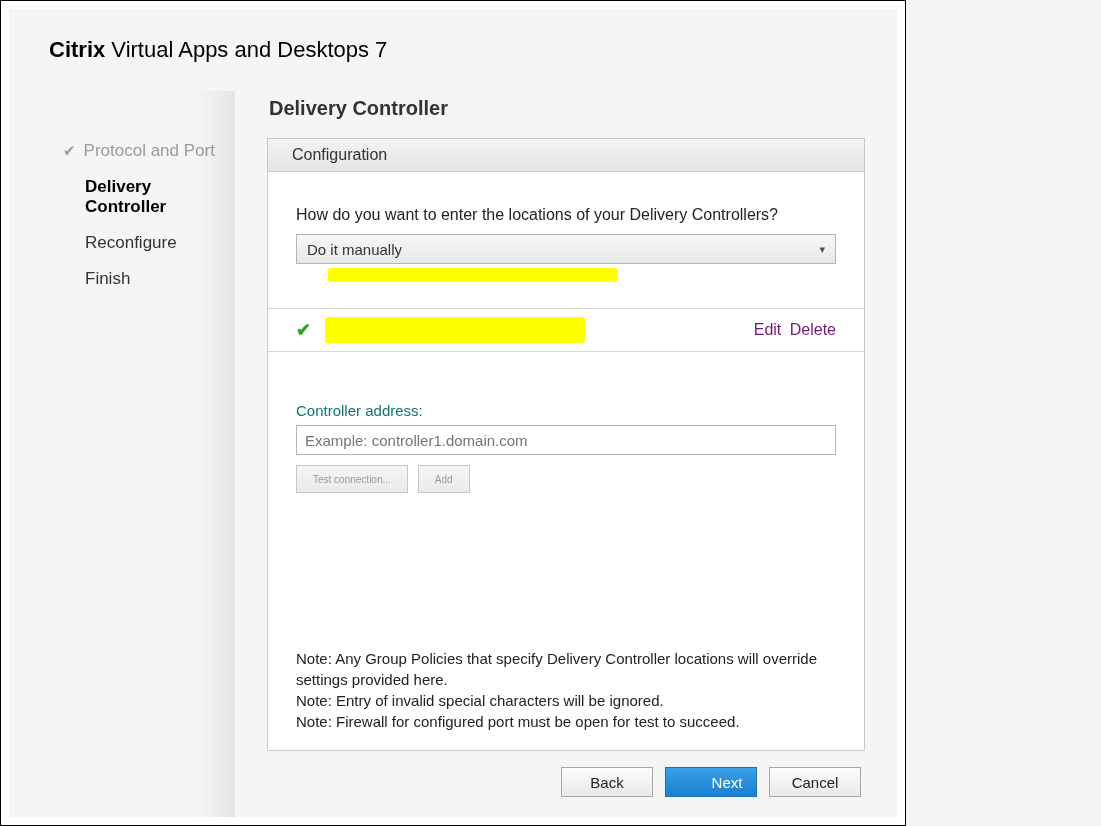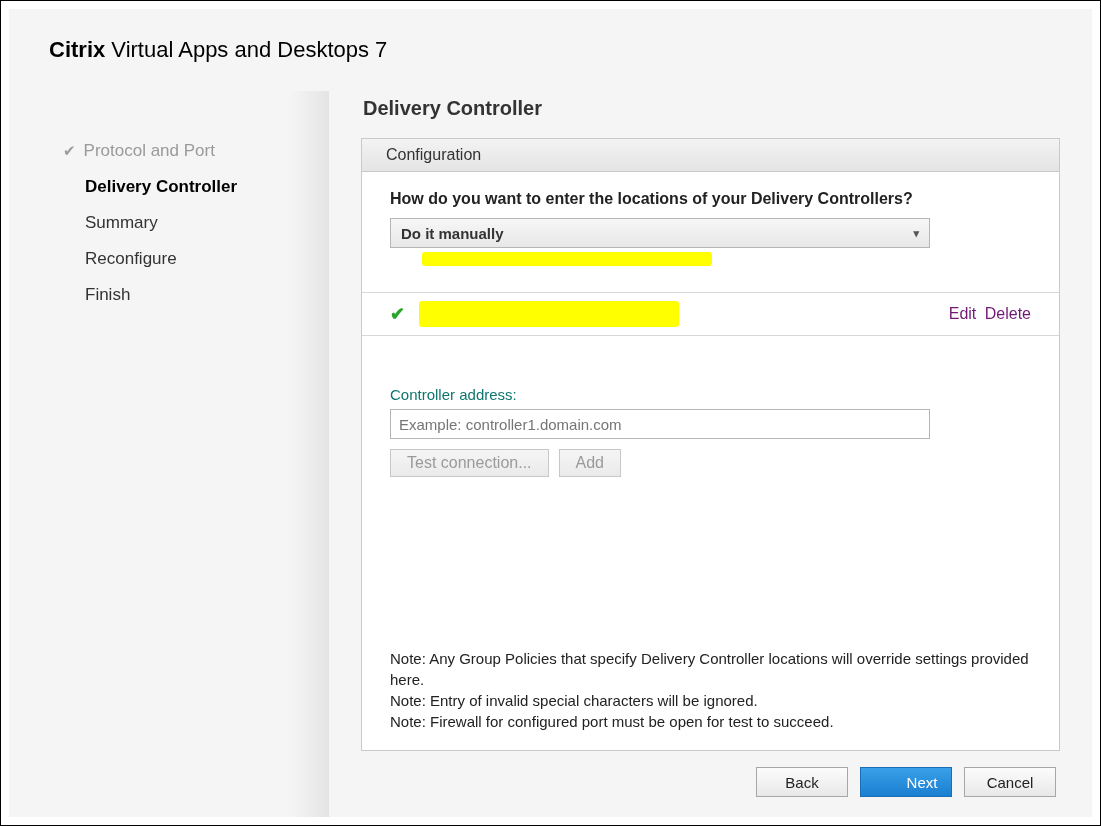--- a/index.html
+++ b/index.html
@@ -1,53 +1,53 @@
 <!DOCTYPE html>
 <html><head>
 <meta charset="utf-8">
 <style>
   * { box-sizing: border-box; margin: 0; padding: 0; font-family: "Segoe UI", Arial, sans-serif; }
   body { background: #f4f4f4; width: 1101px; height: 826px; position: relative; }
-  .window { width: 1101px; height: 826px; background: #fff; border: 1px solid #000; position: relative; }
+  .window { width: 906px; height: 826px; background: #fff; border: 1px solid #000; position: relative; }
   .inner { position: absolute; inset: 8px; background: #f5f5f5; }
   .header { padding: 28px 40px 10px 40px; }
   .brand-bold { font-weight: 700; font-size: 22px; color: #000; }
   .brand-light { font-weight: 300; font-size: 22px; color: #000; }
   .body { position: absolute; top: 82px; bottom: 0; left: 0; right: 0; display: flex; }
   .sidebar { width: 320px; padding: 50px 0 0 54px; position: relative; }
   .sidebar::after {
     content: ""; position: absolute; top: 0; right: 0; bottom: 0; width: 40px;
     background: linear-gradient(to right, rgba(0,0,0,0) 0%, rgba(0,0,0,0.04) 60%, rgba(0,0,0,0.07) 100%);
   }
   .step { display: flex; align-items: center; gap: 8px; font-size: 17px; color: #555; margin-bottom: 16px; cursor: default; }
   .step.completed { color: #9a9a9a; }
   .step.current { font-weight: 700; color: #000; margin-left: 22px; }
   .step.pending { color: #333; margin-left: 22px; }
   .check { color: #9a9a9a; font-size: 15px; }
   .main { flex: 1; padding: 0 32px 20px 32px; display: flex; flex-direction: column; }
   .page-title { font-size: 20px; font-weight: 600; color: #333; padding: 6px 0 18px 2px; }
   .panel { border: 1px solid #c9c9c9; background: #fff; flex: 1; display: flex; flex-direction: column; justify-content: center; }
   .panel-header { background: linear-gradient(#f3f3f3, #e4e4e4); border-bottom: 1px solid #c9c9c9; padding: 7px 24px; font-size: 16px; color: #333; }
-  .panel-body { padding: 18px 28px 8px 28px; font-weight: bold; }
+  .panel-body { padding: 34px 28px 8px 28px; }
   .question { font-size: 16px; color: #222; margin-bottom: 10px; }
   .dropdown { width: 540px; height: 30px; border: 1px solid #b5b5b5; background: linear-gradient(#f7f7f7, #e7e7e7); display: flex; align-items: center; justify-content: space-between; padding: 0 10px; font-size: 15px; color: #333; cursor: pointer; }
   .chevron { font-size: 11px; color: #555; }
   .entry-row { margin-top: 36px; border-top: 1px solid #d8d8d8; border-bottom: 1px solid #d8d8d8; padding: 8px 28px; display: flex; align-items: center; justify-content: space-between; }
   .entry-left { display: flex; align-items: center; gap: 14px; }
   .green-check { color: #2aa52a; font-size: 18px; font-weight: bold; }
   .highlight { background: #ffff00; width: 260px; height: 26px; border-radius: 3px; }
   .highlight-top { position: absolute; background: #ffff00; width: 290px; height: 14px; border-radius: 3px; margin-left: 60px; margin-top: -4px; }
   .entry-wrap { position: relative; }
   .entry-actions { font-size: 16px; color: #701a75; }
   .entry-actions span { cursor: pointer; margin-left: 4px; }
   .addr-section { padding: 14px 28px 0 28px; }
   .addr-label { font-size: 15px; color: #0f766e; margin-bottom: 6px; margin-top: 36px; }
   .addr-input { width: 540px; height: 30px; border: 1px solid #b5b5b5; padding: 10px 8px; font-size: 15px; color: #888; background: #fff; }
   .addr-btns { margin-top: 10px; display: flex; gap: 10px; }
-  .btn-disabled { height: 28px; padding: 0 16px; border: 1px solid #c7c7c7; background: linear-gradient(#f5f5f5,#eaeaea); color: #9a9a9a; font-size: 16px; cursor: default; }
+  .btn-disabled { height: 28px; padding: 0 16px; border: 1px solid #c7c7c7; background: linear-gradient(#f5f5f5,#eaeaea); color: #9a9a9a; font-size: 10px; cursor: default; }
   .notes { padding: 0 28px 18px 28px; font-size: 15px; color: #222; line-height: 1.4; margin-top: auto; }
   .footer { display: flex; justify-content: flex-end; gap: 12px; padding: 16px 4px 0 0; }
   .btn { height: 30px; width: 92px; border: 1px solid #a7a7a7; background: linear-gradient(#fcfcfc,#e8e8e8); font-size: 15px; color: #222; cursor: pointer; }
   .btn-primary { background: linear-gradient(#3aa0e8,#1a7fd0); border: 1px solid #1a6fb5; color: #fff; padding-left: 32px; }
 </style>
 </head>
 <body>
 
 <div class="window">
   <div class="inner">
@@ -55,23 +55,20 @@
       <span class="brand-bold">Citrix</span><span class="brand-light"> Virtual Apps and Desktops 7</span>
     </div>
     <div class="body">
       <div class="sidebar">
         <div class="step completed">
           <span class="check">✔</span>
           <span>Protocol and Port</span>
         </div>
         <div class="step current">
           <span>Delivery Controller</span>
-        </div>
-        <div class="step pending">
-          <span>Summary</span>
         </div>
         <div class="step pending">
           <span>Reconfigure</span>
         </div>
         <div class="step pending">
           <span>Finish</span>
         </div>
       </div>
       <div class="main">
         <div class="page-title">Delivery Controller</div>

